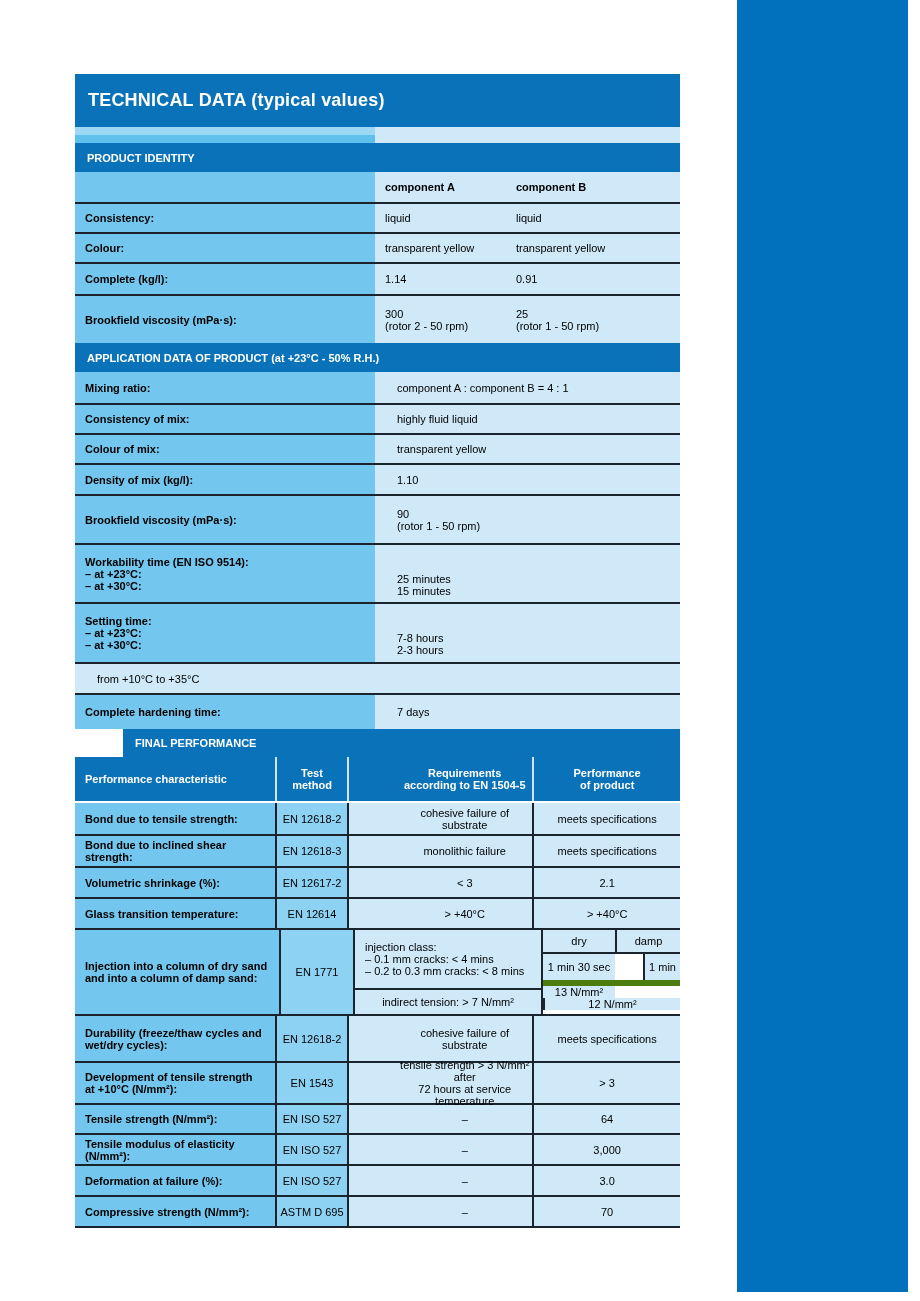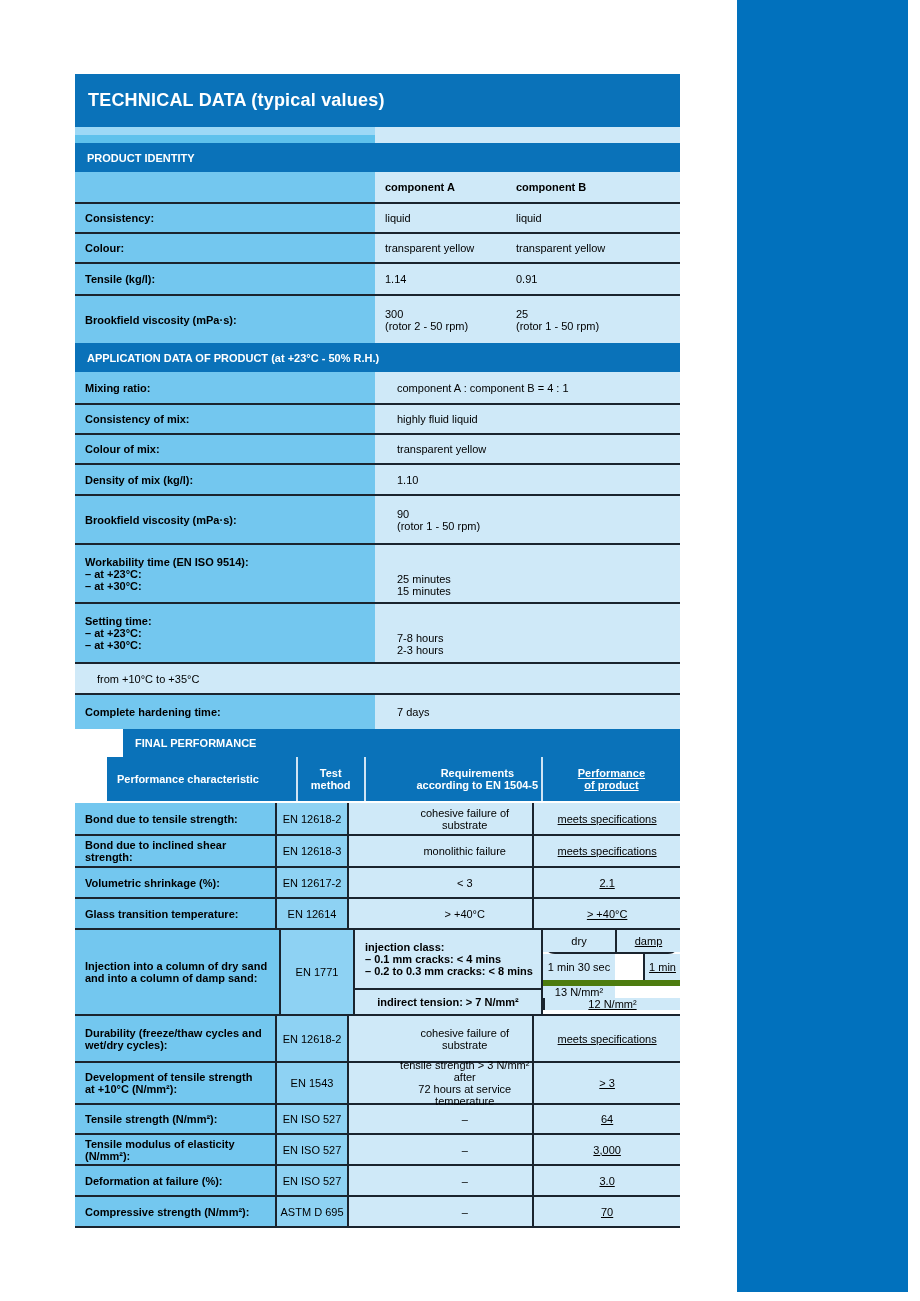--- a/index.html
+++ b/index.html
@@ -35,42 +35,42 @@
   .vshift{padding-top:22px;}
 
   
   .c1{width:204px;background:#73c7ef;font-weight:bold;display:flex;flex-direction:column;justify-content:center;
       padding-left:10px;white-space:pre-line;box-sizing:border-box;}
   .c2{width:74px;background:#8ed2f3;display:flex;align-items:center;justify-content:center;text-align:center;
       border-left:2px solid #1a242e;white-space:pre-line;box-sizing:border-box;}
   .c3{width:188px;background:#cfe9f8;display:flex;align-items:center;justify-content:center;text-align:center;
       border-left:2px solid #1a242e;white-space:pre-line;box-sizing:border-box;padding-left:48px;}
   .c4{width:151px;background:#cfe9f8;display:flex;align-items:center;justify-content:center;text-align:center;
-      border-left:2px solid #1a242e;white-space:pre-line;box-sizing:border-box;text-decoration:underline;}
-  .fin-header{height:46px;border-bottom:2px solid #ffffff;margin-left:32px;}
+      border-left:2px solid #1a242e;white-space:pre-line;box-sizing:border-box;}
+  .fin-header{height:46px;border-bottom:2px solid #ffffff;}
   .fin-header .c1{background:#0a72b9;color:#fff;}
   .fin-header .c2,.fin-header .c3,.fin-header .c4{background:#0a72b9;color:#fff;font-weight:bold;
       border-left:2px solid #cfe4f4;}
 
   
   .inj{display:flex;height:86px;font-size:11px;line-height:12px;box-sizing:border-box;border-top:2px solid #1a242e;}
-  .inj-c3{width:188px;border-left:2px solid #1a242e;display:flex;flex-direction:column;box-sizing:border-box;font-weight:bold;}
+  .inj-c3{width:188px;border-left:2px solid #1a242e;display:flex;flex-direction:column;box-sizing:border-box;}
   .inj-c3-top{height:60px;background:#cfe9f8;display:flex;flex-direction:column;justify-content:center;
       padding-left:10px;white-space:pre-line;border-bottom:2px solid #1a242e;box-sizing:border-box;}
   .inj-c3-bot{flex:1;background:#cfe9f8;display:flex;align-items:center;justify-content:center;text-align:center;
       white-space:pre-line;}
   .inj-c4{width:139px;border-left:2px solid #1a242e;display:flex;flex-direction:column;box-sizing:border-box;}
   .inj-c4 .r{display:flex;box-sizing:border-box;}
-  .inj-r1{height:24px;border-bottom:2px solid #1a242e;border-radius:12px;}
+  .inj-r1{height:24px;border-bottom:2px solid #1a242e;}
   .inj-r2{height:32px;border-bottom:6px solid #4d7c0f;gap:28px;}
   .inj-r3{height:24px;flex-direction:column;}
   .dry{width:72px;background:#cfe9f8;display:flex;align-items:center;justify-content:center;
       text-align:center;box-sizing:border-box;}
   .damp{flex:1;background:#cfe9f8;border-left:2px solid #1a242e;display:flex;align-items:center;
-      justify-content:center;text-align:center;box-sizing:border-box;text-decoration:underline;}
+      justify-content:center;text-align:center;box-sizing:border-box;}
 </style>
 </head>
 <body>
 
 <div class="page">
   <div class="sidebar"></div>
 
   <div class="doc">
 
     <div class="bar title-bar">TECHNICAL DATA (typical values)</div>
@@ -103,21 +103,21 @@
 
     <div class="row sep" style="height:30px">
       <div class="lab">Colour:</div>
       <div class="vals">
         <span class="va">transparent yellow</span>
         <span class="vb">transparent yellow</span>
       </div>
     </div>
 
     <div class="row sep" style="height:32px">
-      <div class="lab">Tensile (kg/l):</div>
+      <div class="lab">Complete (kg/l):</div>
       <div class="vals">
         <span class="va">1.14</span>
         <span class="vb">0.91</span>
       </div>
     </div>
 
     <div class="row sep" style="height:49px">
       <div class="lab">Brookfield viscosity (mPa·s):</div>
       <div class="vals">
         <span class="va">300

